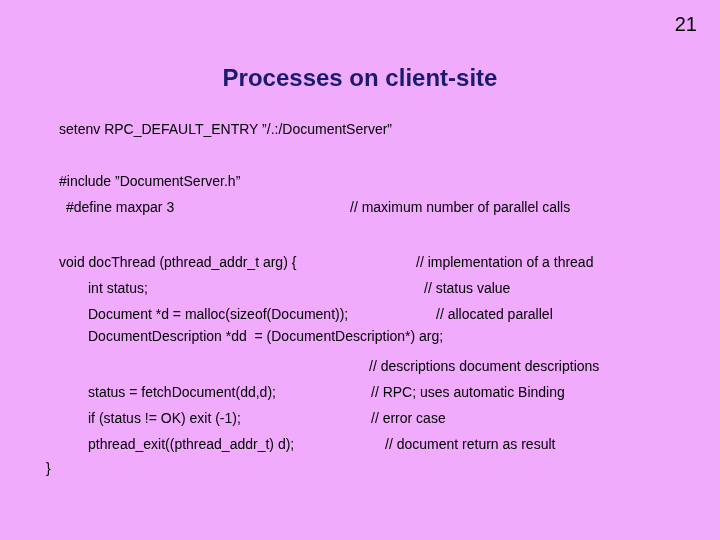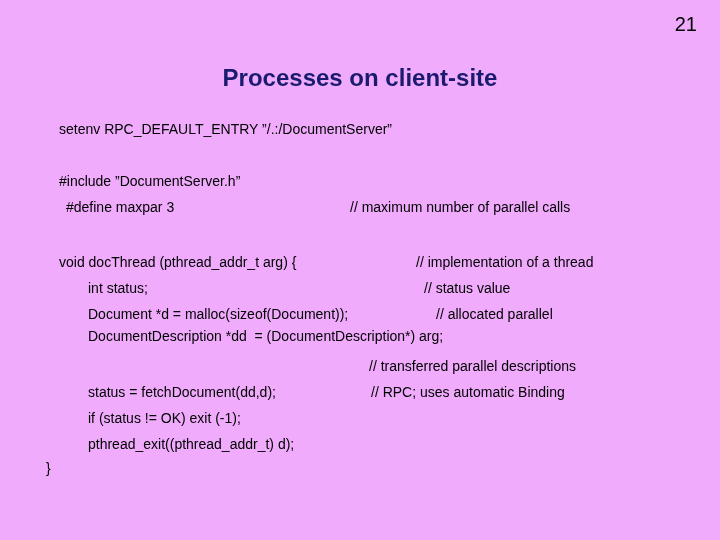--- a/index.html
+++ b/index.html
@@ -87,29 +87,31 @@
         <span class="comment-text" style="left: 416px; margin-left: 8px;">// status value</span>
       </div>
       <div class="code-line" style="top: 304px;">
         <span class="code-text" style="left: 88px;">Document *d = malloc(sizeof(Document));</span>
         <span class="comment-text" style="left: 436px;">// allocated parallel</span>
       </div>
       <div class="code-line" style="top: 326px; padding-left: 16px;">
         <span class="code-text" style="left: 88px;">DocumentDescription *dd  = (DocumentDescription*) arg;</span>
       </div>
       <div class="code-line" style="top: 356px;">
-        <span class="comment-text" style="left: 369px;">// transferred parallel descriptions</span>
+        <span class="comment-text" style="left: 369px;">// descriptions document descriptions</span>
       </div>
       <div class="code-line" style="top: 382px;">
         <span class="code-text" style="left: 88px;">status = fetchDocument(dd,d);</span>
         <span class="comment-text" style="left: 371px;">// RPC; uses automatic Binding</span>
       </div>
       <div class="code-line" style="top: 408px;">
         <span class="code-text" style="left: 88px;">if (status != OK) exit (-1);</span>
+        <span class="comment-text" style="left: 371px;">// error case</span>
       </div>
       <div class="code-line" style="top: 434px;">
         <span class="code-text" style="left: 88px;">pthread_exit((pthread_addr_t) d);</span>
+        <span class="comment-text" style="left: 385px;">// document return as result</span>
       </div>
       <div class="code-line" style="top: 458px;">
         <span class="code-text" style="left: 46px;">}</span>
       </div>
     </div>
 </div>
 
 </body></html>

